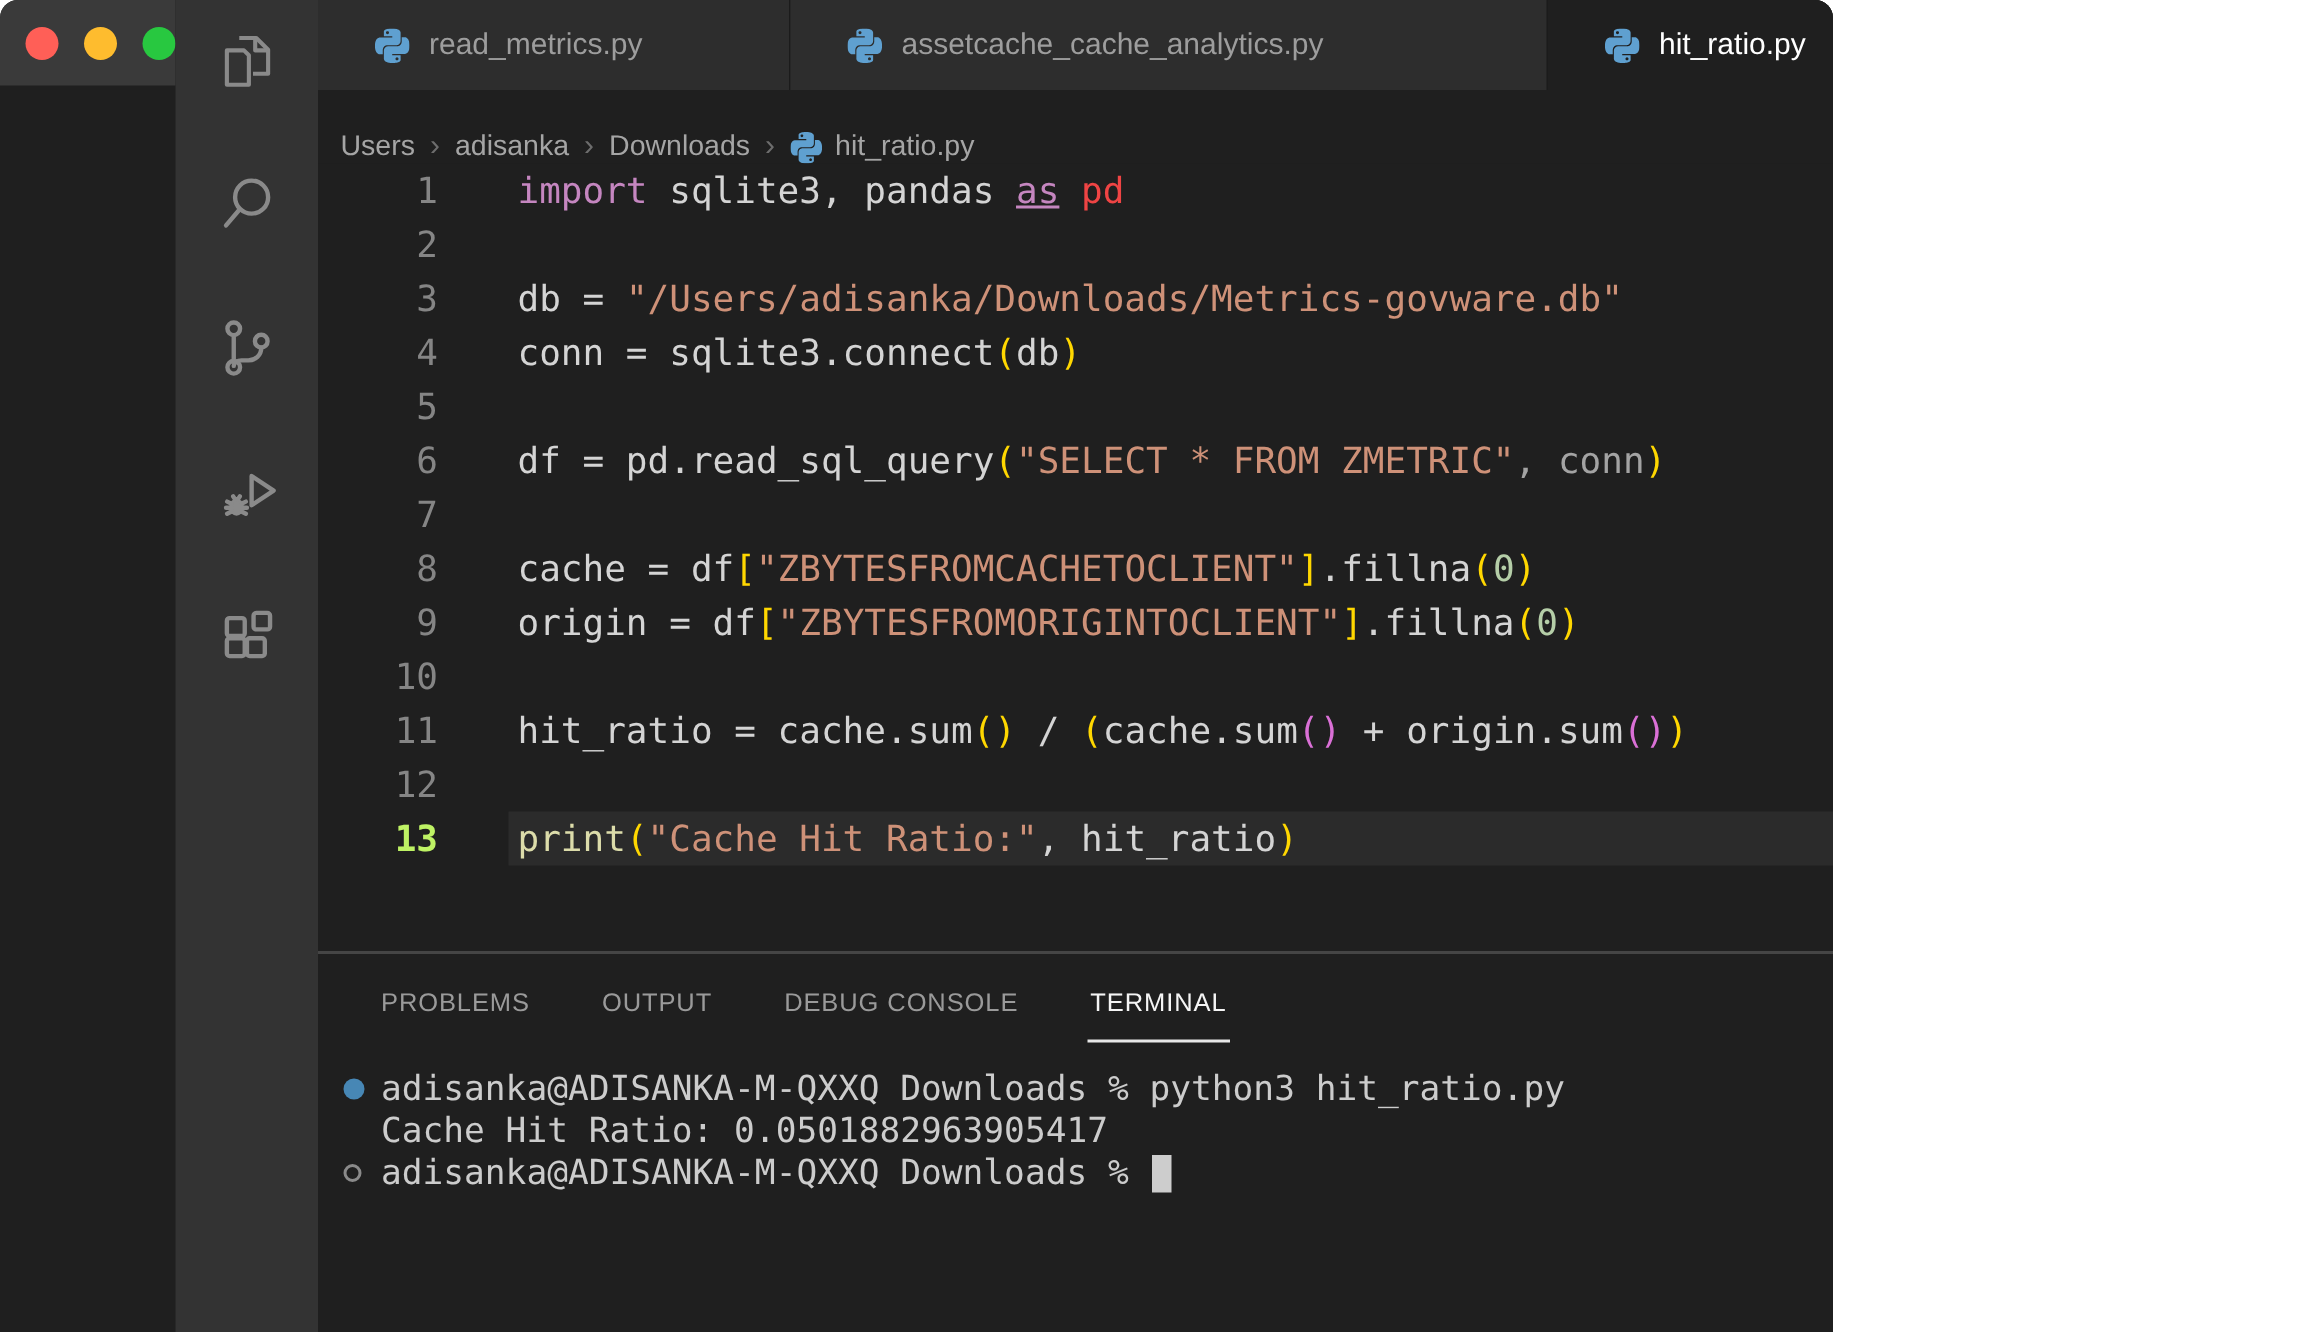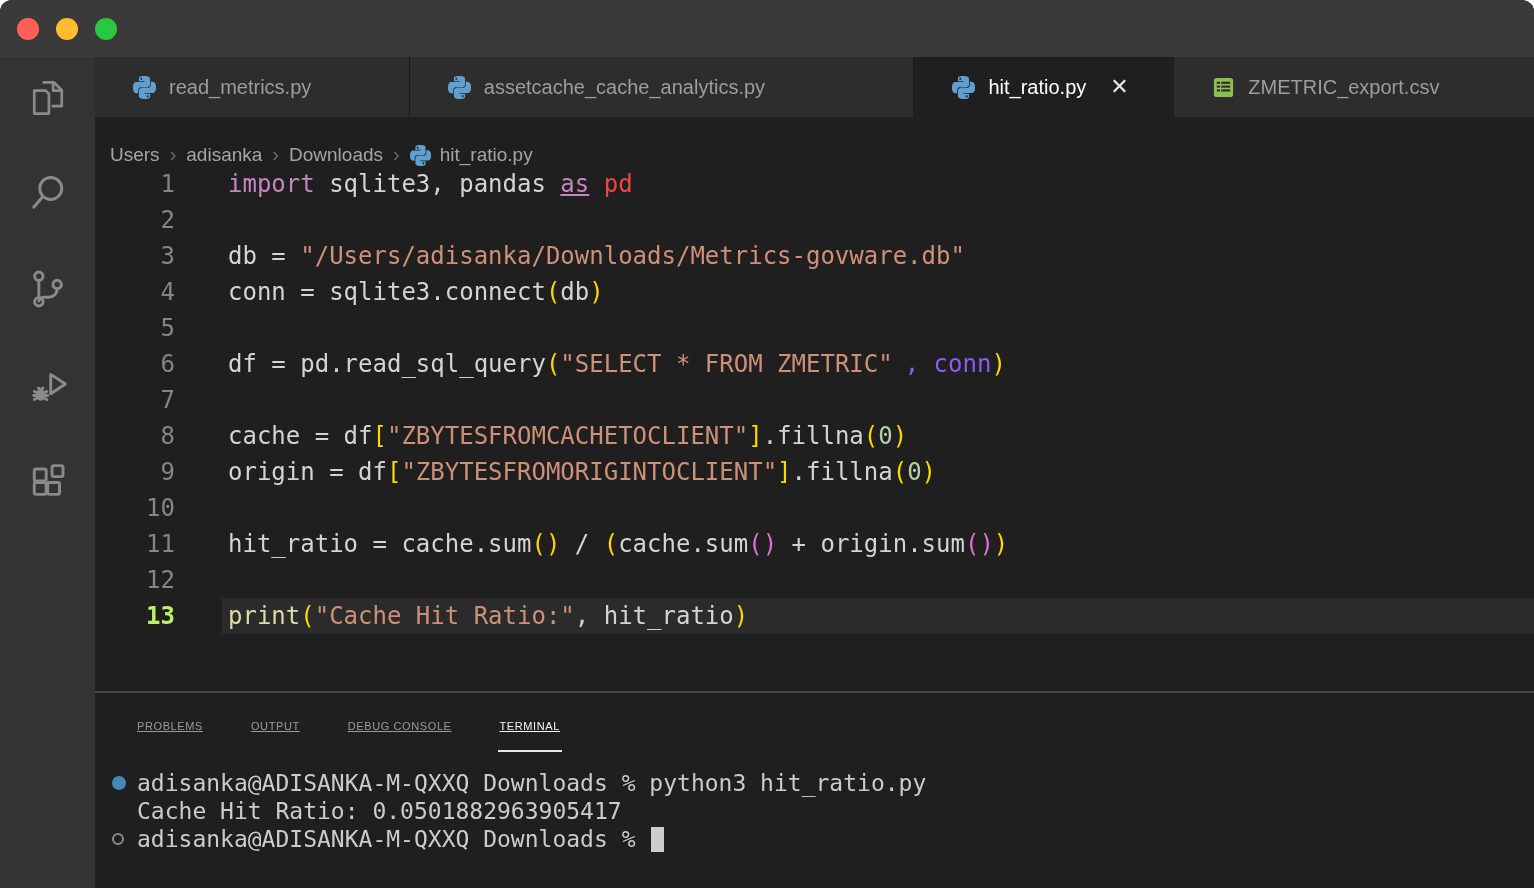--- a/index.html
+++ b/index.html
@@ -1,17 +1,17 @@
 <!DOCTYPE html>
 <html><head>
 <meta charset="utf-8">
 <style>
   * { margin:0; padding:0; box-sizing:border-box; }
   body { background:#ffffff; font-family:"Liberation Sans", sans-serif; width:1534px; height:888px; overflow:hidden; }
-  .window { width:1534px; height:888px; background:#1f1f1f; border-radius:12px 12px 0 0; overflow:hidden; display:flex; flex-direction:column; }
+  .window { width:1222px; height:888px; background:#1f1f1f; border-radius:12px 12px 0 0; overflow:hidden; display:flex; flex-direction:row; }
 
   
   .titlebar { height:57px; background:#3a3a3a; flex:0 0 auto; display:flex; align-items:center; padding-left:17px; }
   .traffic { display:flex; gap:17px; }
   .light { width:22px; height:22px; border-radius:50%; }
   .light.red { background:#ff5f57; }
   .light.yellow { background:#febc2e; }
   .light.green { background:#28c840; }
 
   .main { flex:1; display:flex; min-height:0; }
@@ -40,21 +40,21 @@
   .editor { height:525px; background:#1f1f1f; font-family:"DejaVu Sans Mono", monospace; font-size:24px; flex:0 0 auto; overflow:hidden; }
   .code-line { height:36px; display:flex; align-items:center; position:relative; }
   .code-line .gutter { width:80px; text-align:right; color:#858585; flex:0 0 auto; font-size:24px; }
   .code-line.current .gutter { color:#bef264;font-weight:bold; }
   .code-line .code-text { margin-left:53px; white-space:pre; position:relative; z-index:1; }
   .line-highlight { position:absolute; left:127px; right:0; top:0; bottom:0; background:rgba(255,255,255,0.055); }
 
   
   .panel { flex:1; border-top:2px solid #454545; background:#1f1f1f; display:flex; flex-direction:column; }
   .panel-tabs { height:66px; display:flex; align-items:stretch; padding-left:42px; gap:48px; flex:0 0 auto; }
-  .ptab { display:flex; align-items:center; color:#9a9a9a; font-size:11px; letter-spacing:0.6px; position:relative;text-decoration:underline; }
+  .ptab { display:flex; align-items:center; color:#9a9a9a; font-size:17px; letter-spacing:0.6px; position:relative; }
   .ptab.active { color:#f5f5f5;text-align:center; }
   .ptab.active::after { content:""; position:absolute; left:-2px; right:-2px; bottom:7px; height:2px; background:#e7e7e7; }
 
   .terminal { padding-top:10px; font-family:"DejaVu Sans Mono", monospace; font-size:23px; color:#cccccc; }
   .term-line { height:28px; display:flex; align-items:center; position:relative; padding-left:42px; white-space:pre; }
   .term-dot { position:absolute; left:17px; width:14px; height:14px; border-radius:50%; }
   .term-cursor { display:inline-block; width:13px; height:25px; margin-left:2px; vertical-align:middle; }
 </style>
 </head>
 <body>
@@ -188,21 +188,21 @@
           <div class="code-line">
             <span class="gutter">4</span>
             <span class="code-text"><span style="color: rgb(212, 212, 212); text-align: center;">conn = sqlite3.connect</span><span style="color: rgb(255, 215, 0);">(</span><span style="color: rgb(212, 212, 212);">db</span><span style="color: rgb(255, 215, 0);">)</span></span>
           </div>
           <div class="code-line">
             <span class="gutter">5</span>
             <span class="code-text"></span>
           </div>
           <div class="code-line">
             <span class="gutter">6</span>
-            <span class="code-text"><span style="color: rgb(212, 212, 212);">df = pd.read_sql_query</span><span style="color: rgb(255, 215, 0);">(</span><span style="color: rgb(206, 145, 120);">"SELECT * FROM ZMETRIC"</span><span style="color: #8b5cf6; margin-left: 12px;">, conn</span><span style="color: rgb(255, 215, 0);">)</span></span>
+            <span class="code-text"><span style="color: rgb(212, 212, 212);">df = pd.read_sql_query</span><span style="color: rgb(255, 215, 0);">(</span><span style="color: rgb(206, 145, 120);">"SELECT * FROM ZMETRIC"</span><span style="color: #a3a3a3;">, conn</span><span style="color: rgb(255, 215, 0);">)</span></span>
           </div>
           <div class="code-line">
             <span class="gutter">7</span>
             <span class="code-text"></span>
           </div>
           <div class="code-line">
             <span class="gutter">8</span>
             <span class="code-text"><span style="color: rgb(212, 212, 212);">cache = df</span><span style="color: rgb(255, 215, 0);">[</span><span style="color: rgb(206, 145, 120);">"ZBYTESFROMCACHETOCLIENT"</span><span style="color: rgb(255, 215, 0);">]</span><span style="color: rgb(212, 212, 212);">.fillna</span><span style="color: rgb(255, 215, 0);">(</span><span style="color: rgb(181, 206, 168);">0</span><span style="color: rgb(255, 215, 0);">)</span></span>
           </div>
           <div class="code-line">

